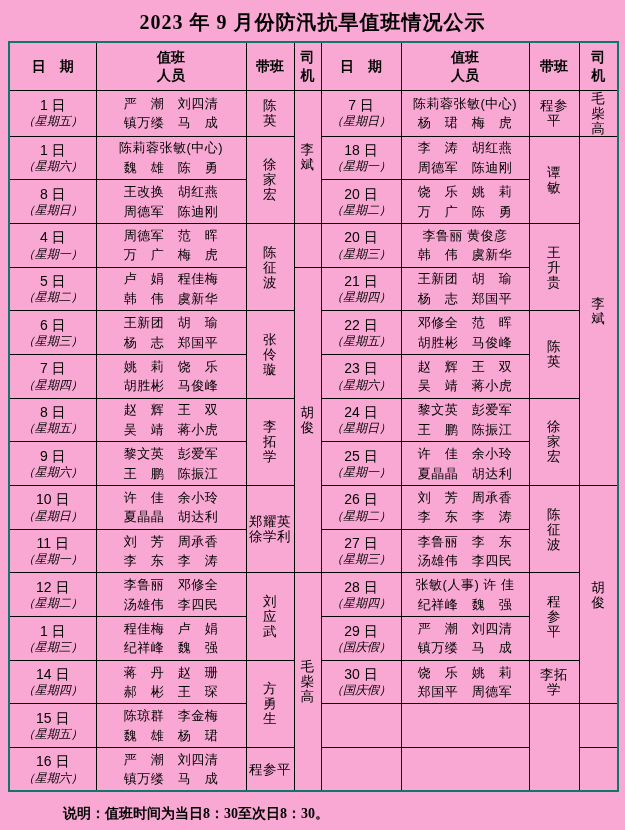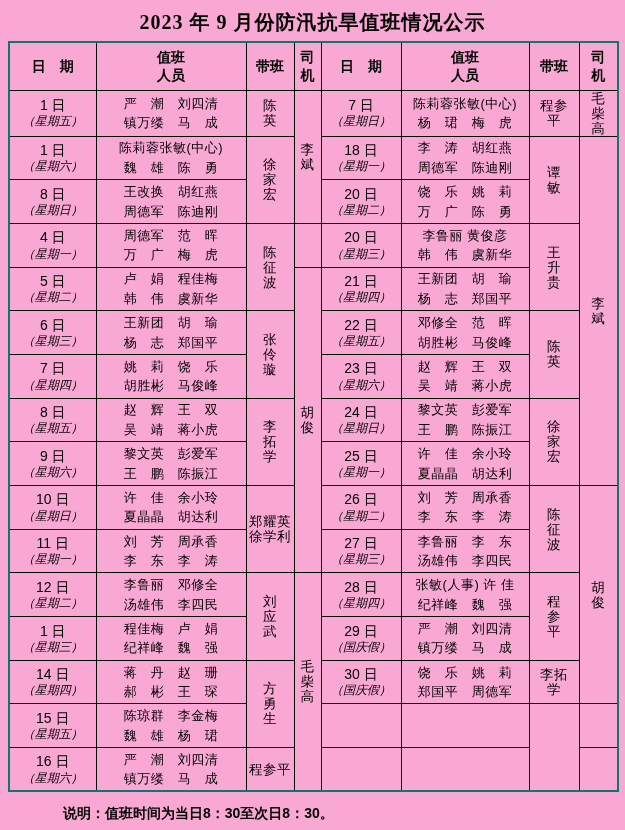--- a/index.html
+++ b/index.html
@@ -12,21 +12,21 @@
              border:2px solid #0f766e;}
   table.duty th,table.duty td{border:1px solid #000;text-align:center;vertical-align:middle;
              padding:0;overflow:hidden;}
   thead tr{height:48px;}
   tbody tr{height:43.7px;}
   th{font-size:14px;font-weight:bold;white-space:pre-line;line-height:1.3;}
   .date-cell{font-size:14px;line-height:1.3;}
   .date-cell .week{font-size:12px;font-style:italic;}
   .staff-cell{font-size:13px;white-space:pre-line;line-height:1.5;letter-spacing:0.5px;}
   .lead-cell,.driver-cell{font-size:13.5px;white-space:pre-line;line-height:15px;letter-spacing:0.5px;}
-  .note{margin:13px 0 0 63px;font-size:14px;font-weight:bold;}
+  .note{margin:13px 0 0 63px;font-size:14px;font-weight:bold;font-family:Liberation Serif, serif;}
 </style>
 </head>
 <body>
 
 <div class="page">
   <h1 class="title">2023 年 9 月份防汛抗旱值班情况公示</h1>
 
   <table class="duty">
     <colgroup>
       <col style="width:87px">

